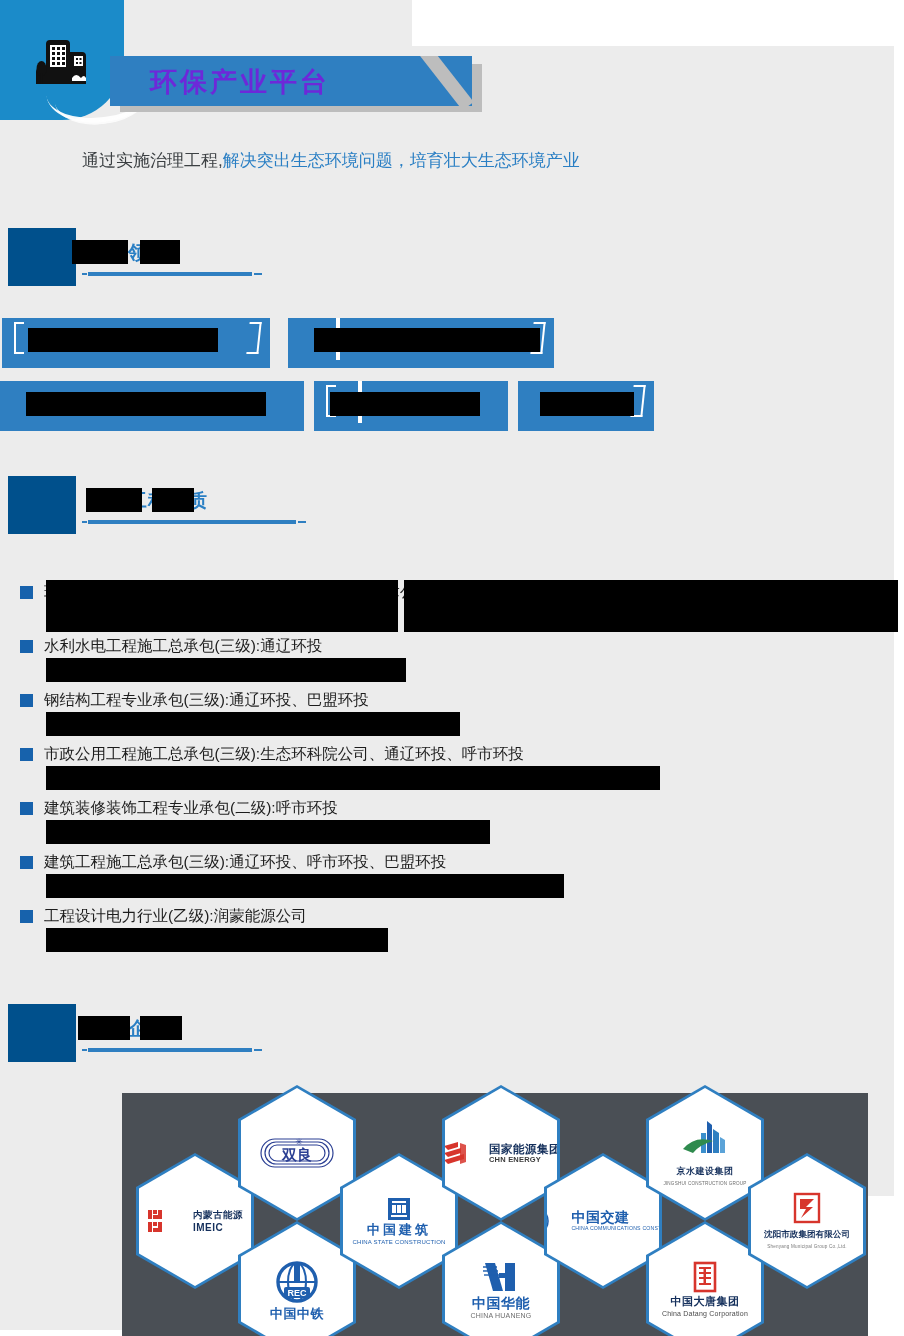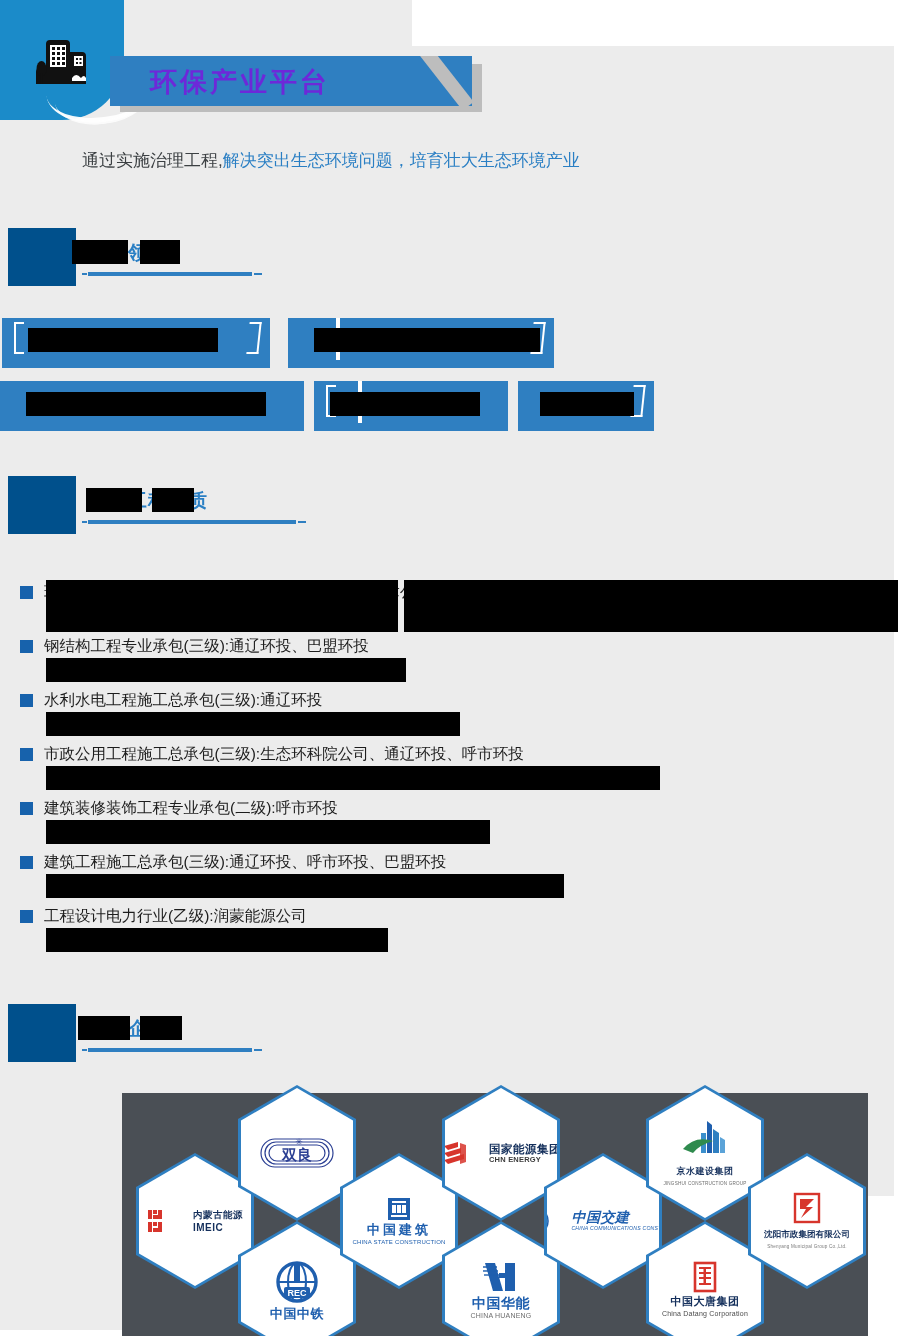--- a/index.html
+++ b/index.html
@@ -325,25 +325,25 @@
   <div class="glitch" style="left:86px; top:488px; width:56px; height:24px;"></div>
   <div class="glitch" style="left:152px; top:488px; width:42px; height:24px;"></div>
 
   <div class="qual-list">
     <div class="qual-item two-line">
       <span class="qual-bullet"></span>
       <span>环保工程专业承包(三级):生态环科院公司、环保技术公司、鄂尔多斯市环投、通辽环投、赤峰环投、呼市环投、巴盟环投</span>
     </div>
     <div class="qual-item">
       <span class="qual-bullet"></span>
+      <span>水利水电工程施工总承包(三级):通辽环投</span>
+    </div>
+    <div class="qual-item">
+      <span class="qual-bullet"></span>
       <span>钢结构工程专业承包(三级):通辽环投、巴盟环投</span>
-    </div>
-    <div class="qual-item">
-      <span class="qual-bullet"></span>
-      <span>水利水电工程施工总承包(三级):通辽环投</span>
     </div>
     <div class="qual-item">
       <span class="qual-bullet"></span>
       <span>市政公用工程施工总承包(三级):生态环科院公司、通辽环投、呼市环投</span>
     </div>
     <div class="qual-item">
       <span class="qual-bullet"></span>
       <span>建筑装修装饰工程专业承包(二级):呼市环投</span>
     </div>
     <div class="qual-item">
@@ -473,21 +473,21 @@
                 <line x1="2" y1="12" x2="17" y2="12"></line>
               <line x1="3" y1="16" x2="18" y2="16"></line>
             </g>
             <rect x="18" y="14" width="9" height="5" fill="#1f5fae"></rect>
           </svg>
           <div class="logo-cn" style="font-size:14px;">中国华能</div>
           <div class="logo-en" style="color:#6d6d6d; font-size:7px;">CHINA HUANENG</div>
         </div>
       </div>
 
-      <div class="hex-ring" style="left:414px; top:52px;font-style:italic;">
+      <div class="hex-ring" style="left:414px; top:52px;">
         <div class="hex-face">
           <div class="logo-row">
             <svg width="32" height="32" viewBox="0 0 32 32" class="logo-mark">
               <circle cx="16" cy="16" r="13" fill="none" stroke="#1f5fae" stroke-width="1.6"></circle>
               <path d="M16 3 L19 13 L29 16 L19 19 L16 29 L13 19 L3 16 L13 13 Z" fill="#1f5fae"></path>
               <circle cx="16" cy="16" r="3.4" fill="#ffffff" stroke="#1f5fae" stroke-width="1.4"></circle>
             </svg>
             <div>
               <div class="logo-cn" style="font-size:14px;">中国交建</div>
               <div class="logo-en" style="font-size:5.2px;">CHINA COMMUNICATIONS CONSTRUCTION</div>

